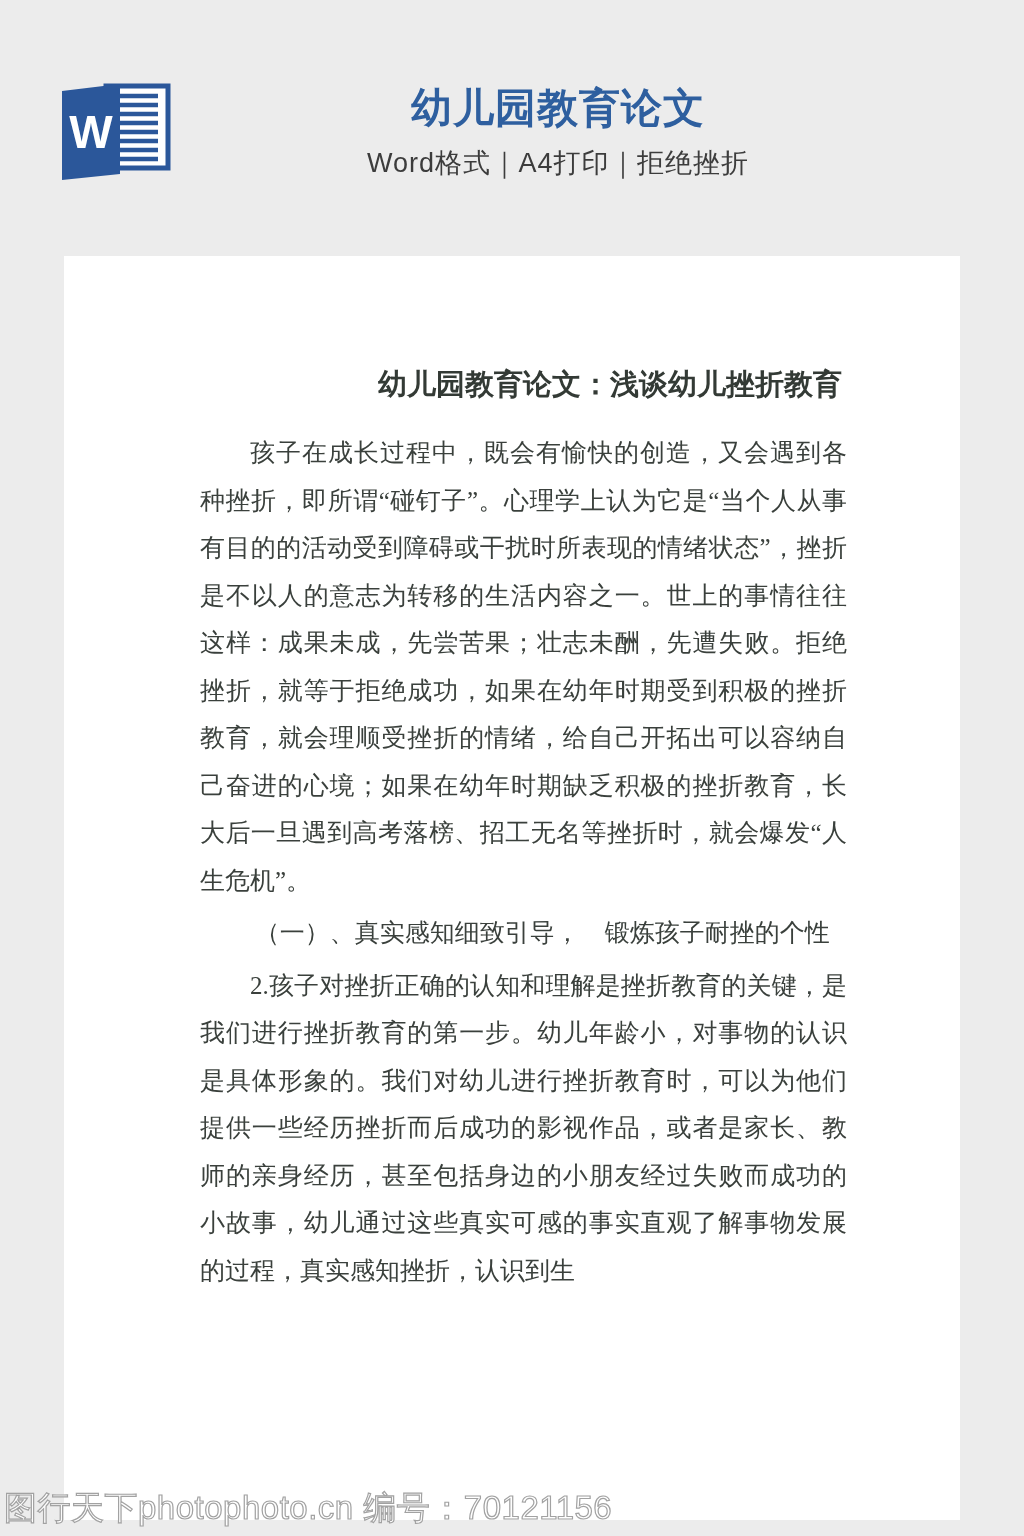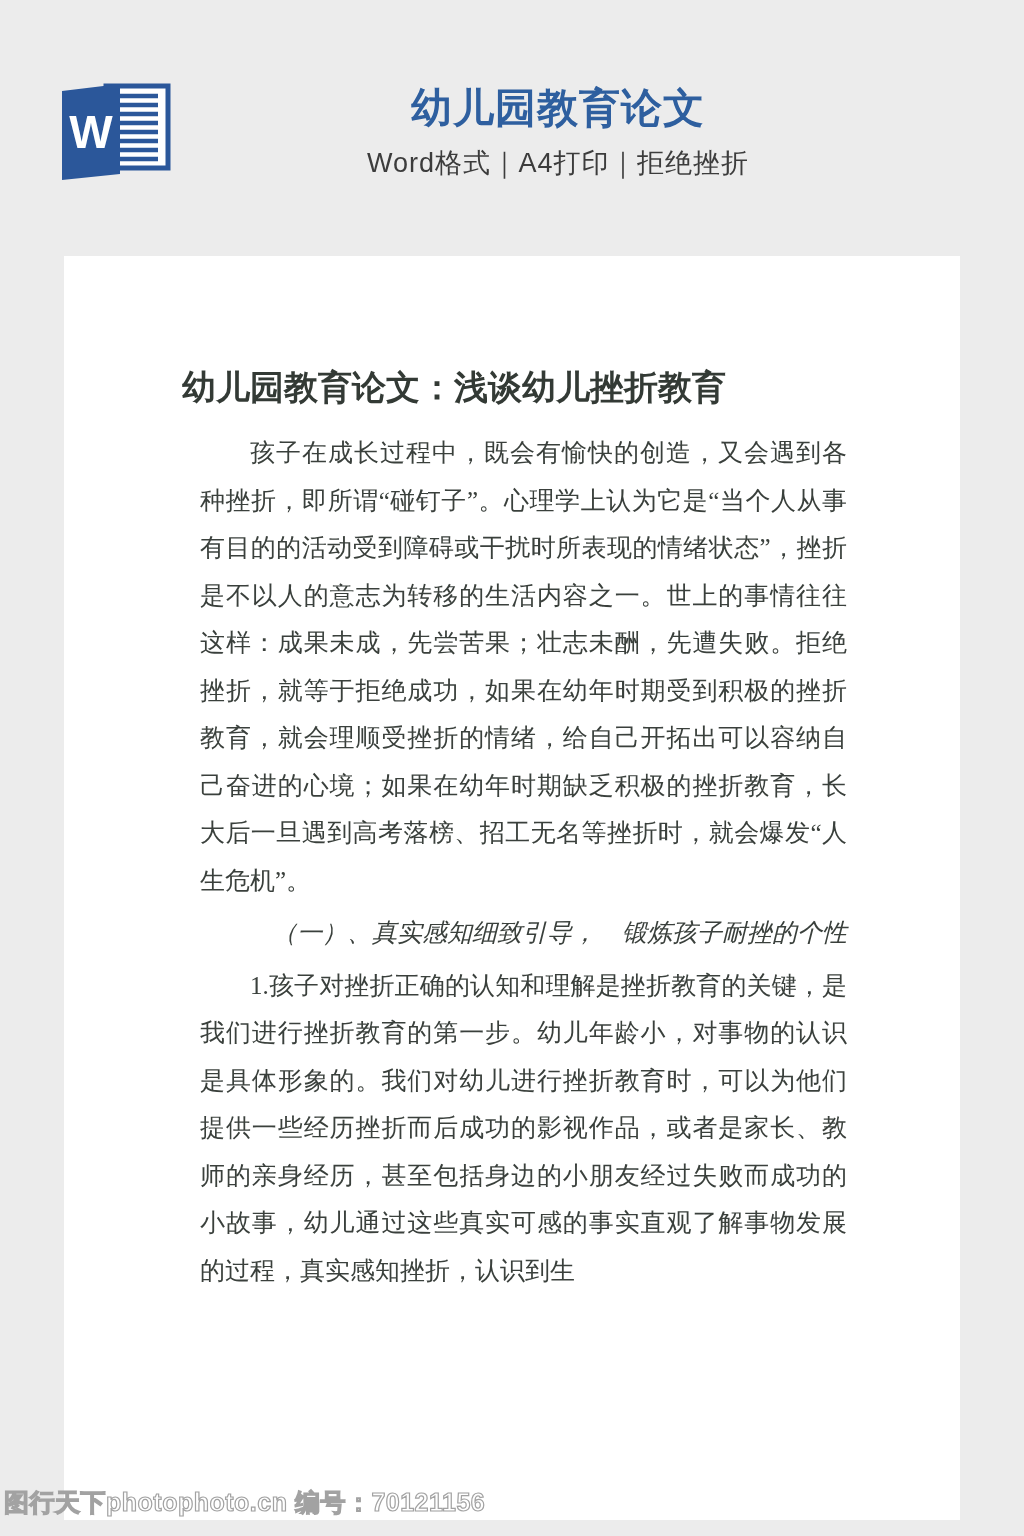--- a/index.html
+++ b/index.html
@@ -22,37 +22,37 @@
     font-size:27px; color:#3c3c3c; letter-spacing:1px;
   }
 
   
   .paper {
     position:absolute; left:64px; top:256px; width:896px; height:1264px;
     background:#ffffff;
   }
   .doc-title {
     position:absolute; left:118px; top:110px; width:660px;
-    text-align:left;
+    text-align:right;
     font-family:"Liberation Serif","DejaVu Serif",serif;
-    font-weight:700; font-size:34px; line-height:1.3;
+    font-weight:700; font-size:29px; line-height:1.3;
     color:#333a35;
   }
   .doc-body {
     position:absolute; left:131px; top:168px; width:657px;
     font-family:"Liberation Serif","DejaVu Serif",serif;
     font-size:25px; line-height:47.5px; color:#3a403c;
   }
   .doc-body p { margin:5px; text-align:justify; text-indent:2em; }
-  .doc-body p.p-head { text-align:right; text-indent:1.5em;font-style:italic; }
+  .doc-body p.p-head { text-align:center; text-indent:1.5em; }
 
   
   .watermark {
     position:absolute; left:4px; top:1486px;
-    font-size:25px; font-weight:700; letter-spacing:0.5px;
+    font-size:33px; font-weight:400; letter-spacing:0.5px;
     color:rgba(255,255,255,0.95);
     -webkit-text-stroke:1.2px #a2a2a2;
     white-space:nowrap;
   }
 </style>
 </head>
 <body>
 
 <div class="canvas">
 
@@ -77,19 +77,19 @@
   <div class="brand-head">
     <div class="brand-title">幼儿园教育论文</div>
     <div class="brand-subtitle">Word格式｜A4打印｜拒绝挫折</div>
   </div>
 
   <div class="paper">
     <div class="doc-title">幼儿园教育论文：浅谈幼儿挫折教育</div>
     <div class="doc-body">
       <p>孩子在成长过程中，既会有愉快的创造，又会遇到各种挫折，即所谓“碰钉子”。心理学上认为它是“当个人从事有目的的活动受到障碍或干扰时所表现的情绪状态”，挫折是不以人的意志为转移的生活内容之一。世上的事情往往这样：成果未成，先尝苦果；壮志未酬，先遭失败。拒绝挫折，就等于拒绝成功，如果在幼年时期受到积极的挫折教育，就会理顺受挫折的情绪，给自己开拓出可以容纳自己奋进的心境；如果在幼年时期缺乏积极的挫折教育，长大后一旦遇到高考落榜、招工无名等挫折时，就会爆发“人生危机”。</p>
       <p class="p-head">（一）、真实感知细致引导，　锻炼孩子耐挫的个性</p>
-      <p>1.孩子对挫折正确的认知和理解是挫折教育的关键，是我们进行挫折教育的第一步。幼儿年龄小，对事物的认识是具体形象的。我们对幼儿进行挫折教育时，可以为他们提供一些经历挫折而后成功的影视作品，或者是家长、教师的亲身经历，甚至包括身边的小朋友经过失败而成功的小故事，幼儿通过这些真实可感的事实直观了解事物发展的过程，真实感知挫折，认识到生</p>
+      <p>2.孩子对挫折正确的认知和理解是挫折教育的关键，是我们进行挫折教育的第一步。幼儿年龄小，对事物的认识是具体形象的。我们对幼儿进行挫折教育时，可以为他们提供一些经历挫折而后成功的影视作品，或者是家长、教师的亲身经历，甚至包括身边的小朋友经过失败而成功的小故事，幼儿通过这些真实可感的事实直观了解事物发展的过程，真实感知挫折，认识到生</p>
     </div>
   </div>
 
   <div class="watermark">图行天下photophoto.cn 编号：70121156</div>
 
 </div>
 
 </body></html>

